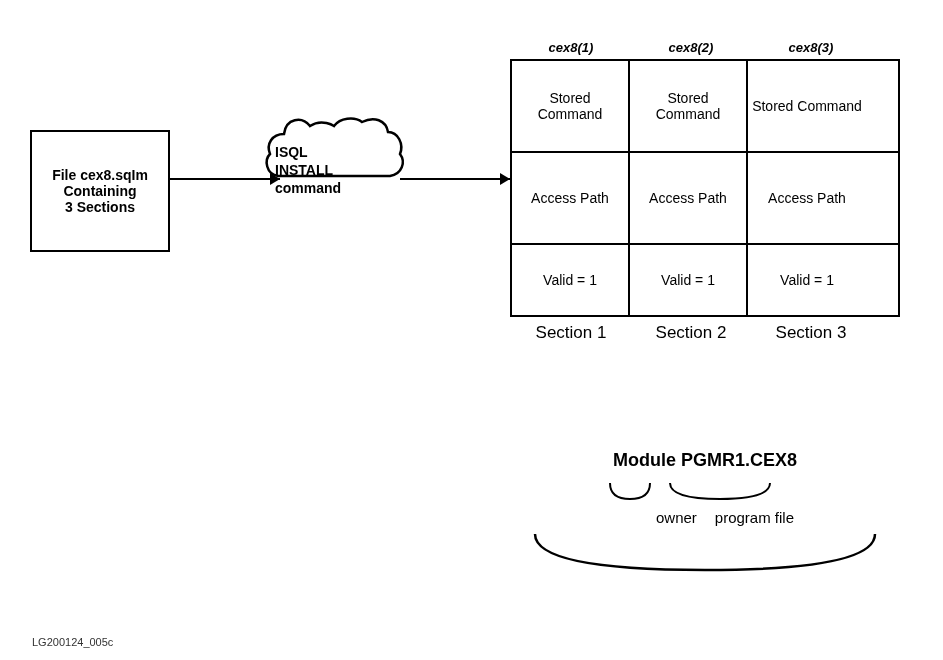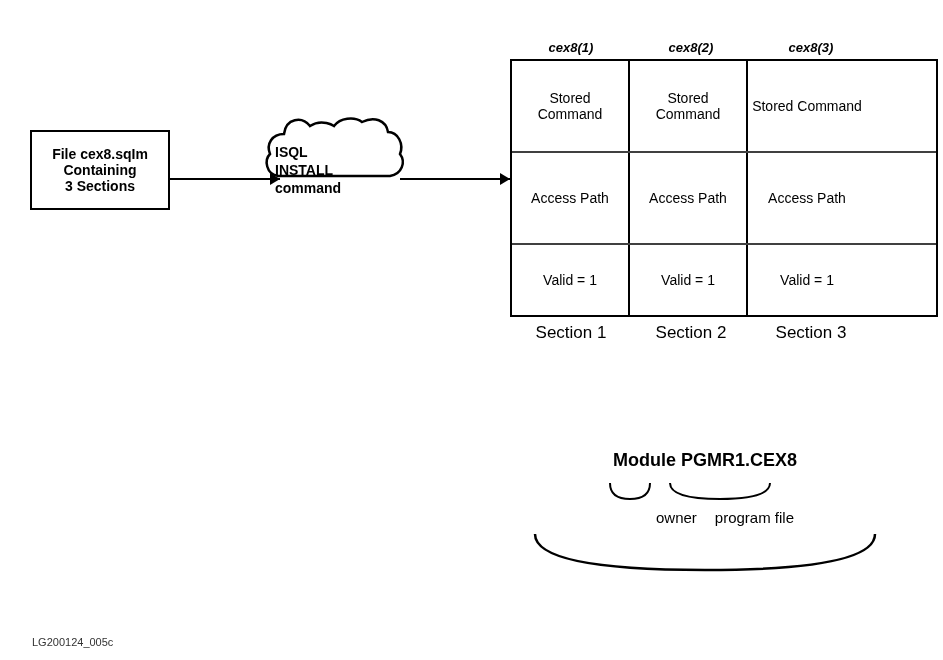--- a/index.html
+++ b/index.html
@@ -16,21 +16,21 @@
       width: 943px;
       height: 660px;
     }
 
     
     .file-box {
       position: absolute;
       left: 30px;
       top: 130px;
       width: 140px;
-      height: 80px;
+      height: 122px;
       border: 2.5px solid #000;
       display: flex;
       align-items: center;
       justify-content: center;
       text-align: center;
       font-size: 14px;
       font-weight: bold;
       background: #fff;
     }
 
@@ -81,21 +81,21 @@
       border-left: 10px solid #000;
       border-top: 6px solid transparent;
       border-bottom: 6px solid transparent;
     }
 
     
     .grid-container {
       position: absolute;
       left: 510px;
       top: 40px;
-      width: 428px;
+      width: 390px;
     }
     .grid-headers {
       display: flex;
       margin-left: 2px;
       margin-bottom: 4px;
     }
     .grid-header {
       width: 118px;
       text-align: center;
       font-size: 13px;
@@ -103,21 +103,21 @@
       font-weight: bold;
       margin-right: 2px;
     }
     .grid-table {
       border: 2.5px solid #000;
       display: flex;
       flex-direction: column;
     }
     .grid-row {
       display: flex;
-      border-bottom: 2px solid #404040;
+      border-bottom: 2px solid #000000;
     }
     .grid-row:last-child {
       border-bottom: none;
       border-radius: 10px;
     }
     .grid-cell {
       width: 118px;
       min-height: 90px;
       border-right: 2px solid #000;
       display: flex;

